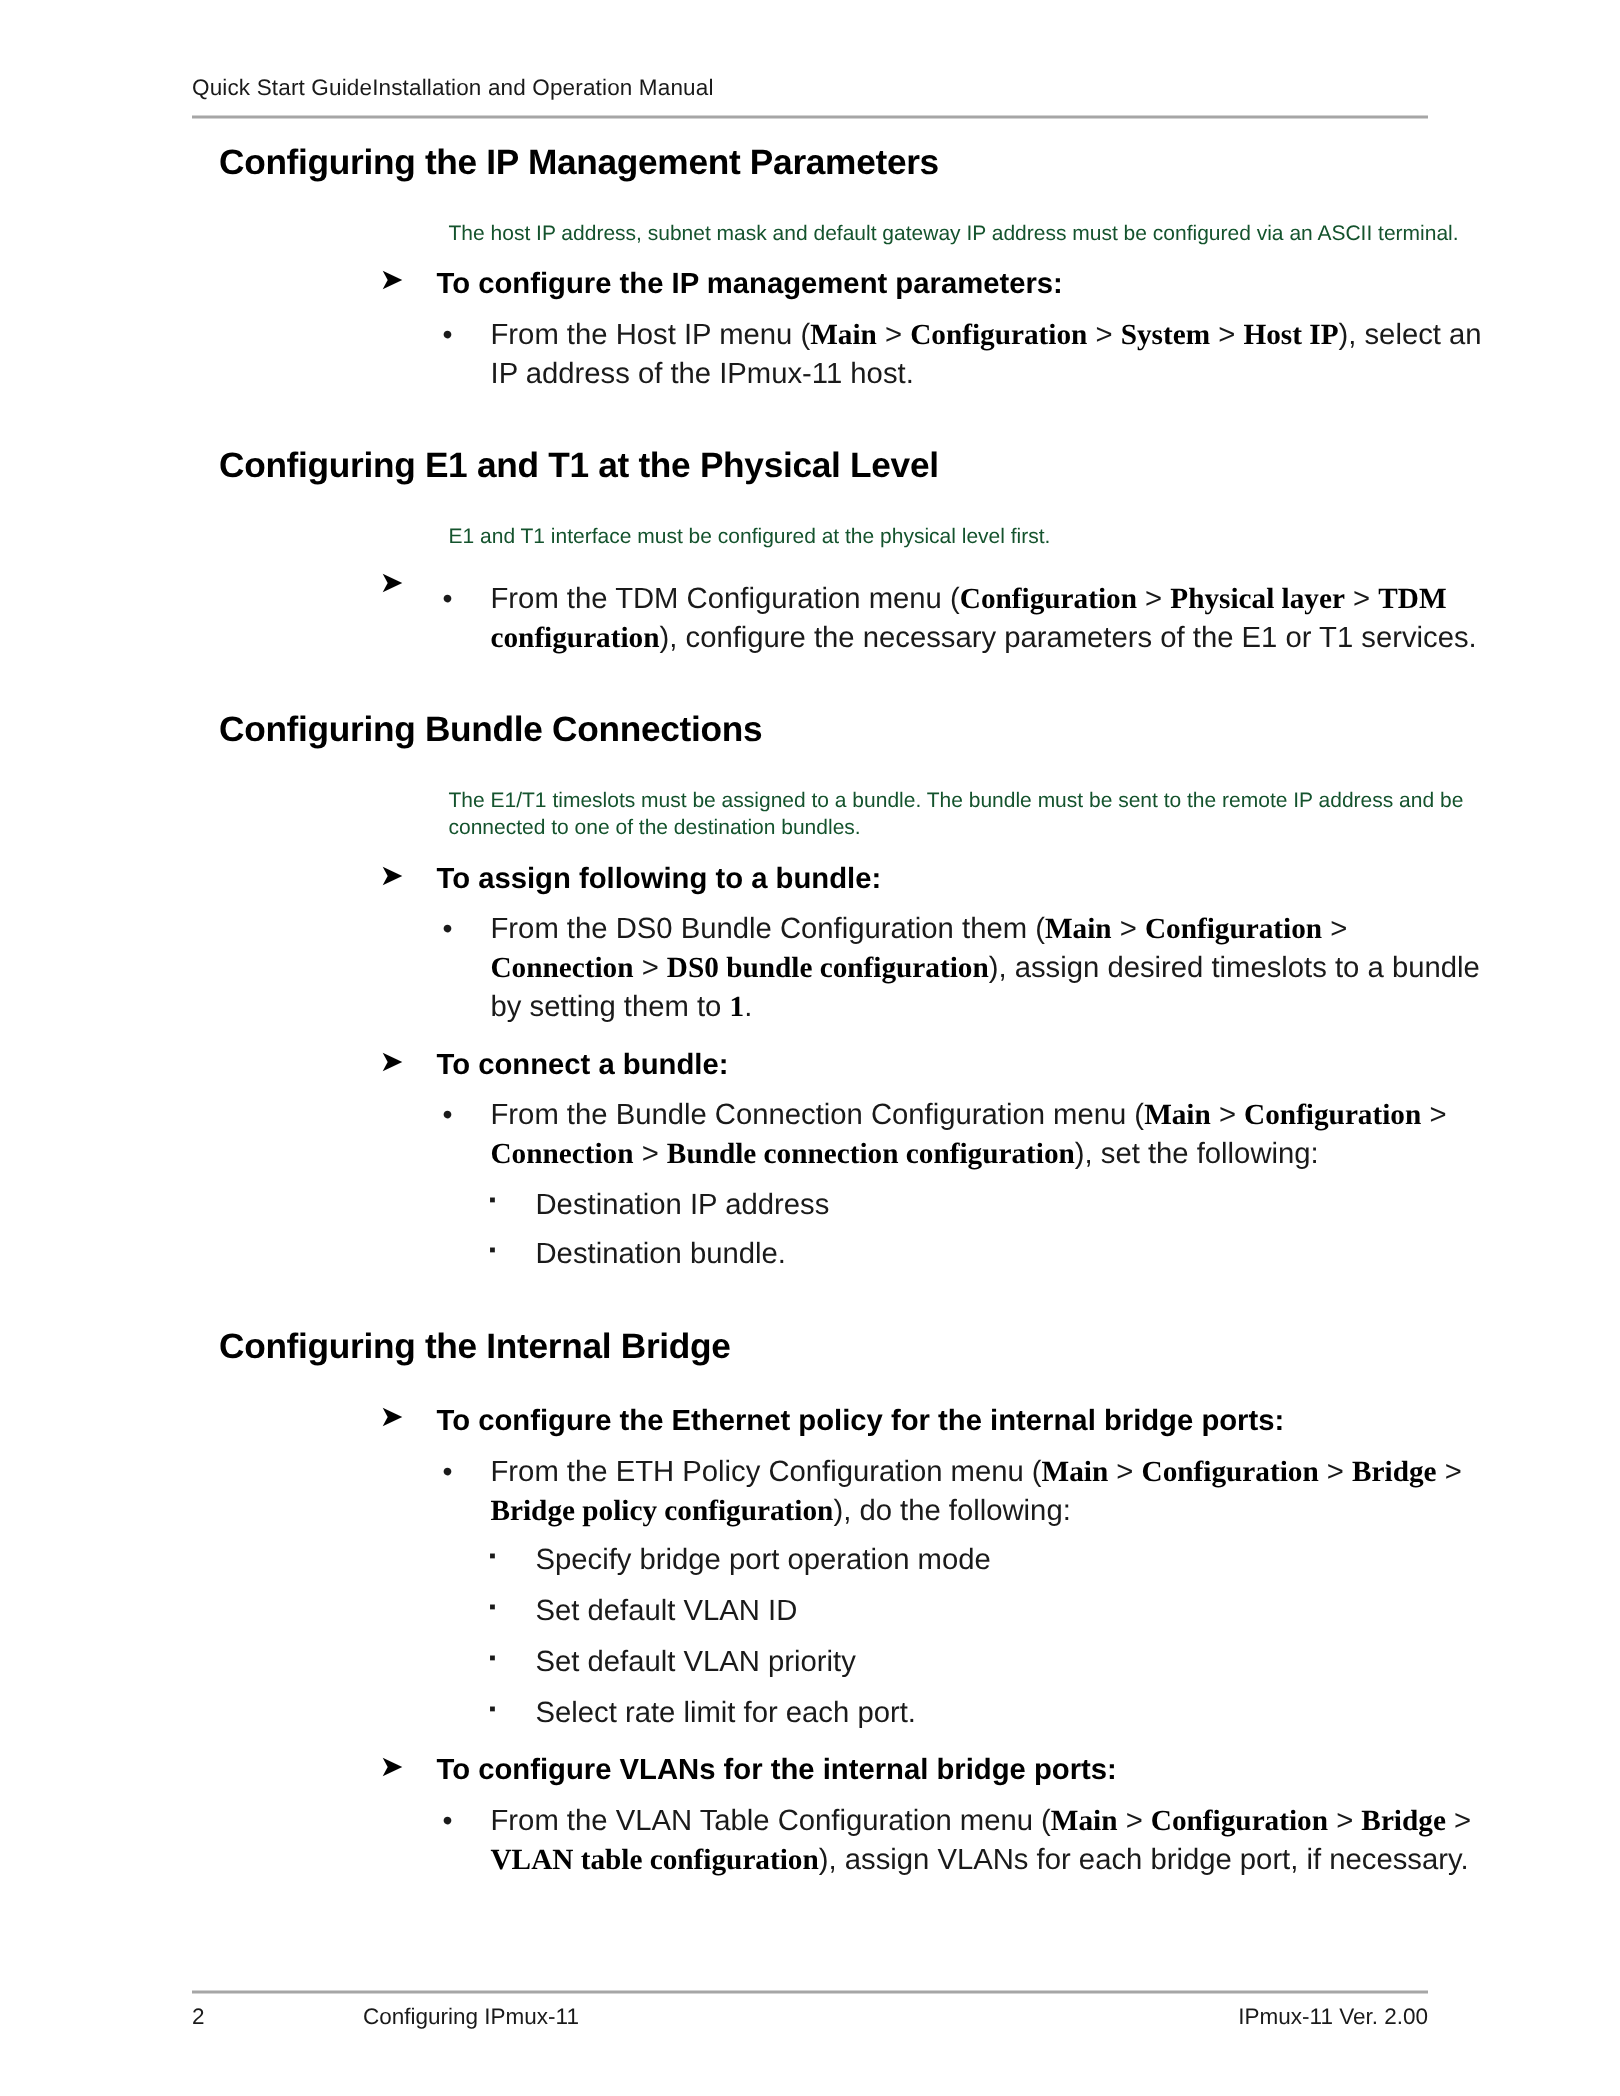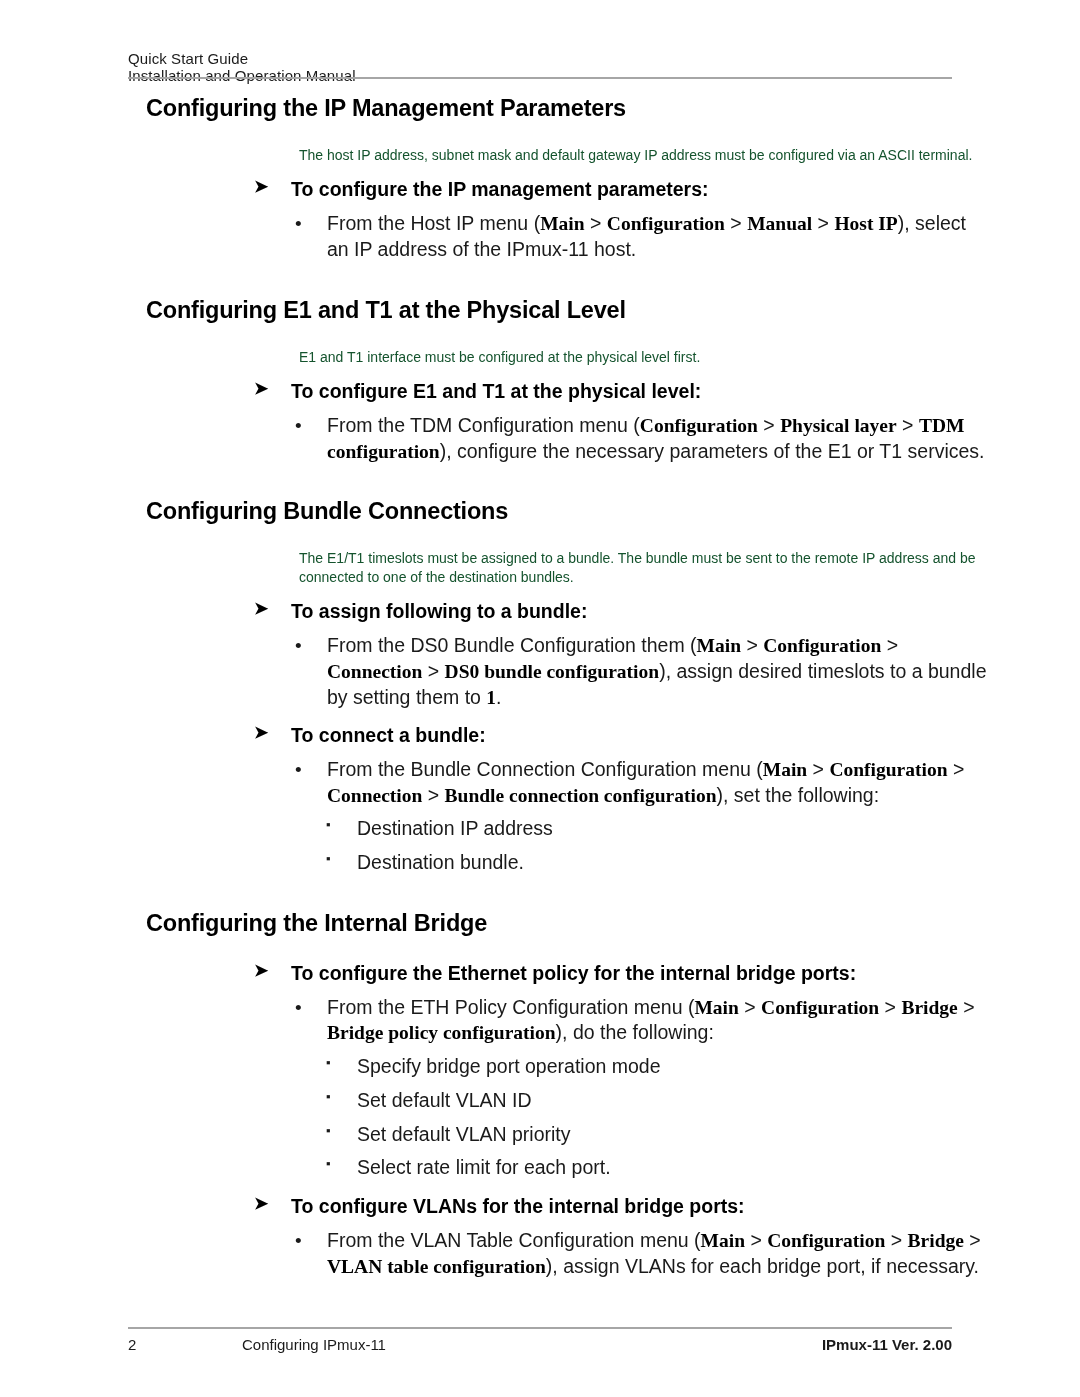--- a/index.html
+++ b/index.html
@@ -22,21 +22,20 @@
     position: absolute;
     left: 128px;
     top: 50px;
     width: 824px;
     display: flex;
     justify-content: flex-start;
     align-items: baseline;
     font-size: 15px;
     color: #1a1a1a;
     letter-spacing: 0.1px;
-    flex-direction: column;
   }
   .header-rule {
     position: absolute;
     left: 128px;
     top: 77px;
     width: 824px;
     height: 2px;
     background: #a6a6a6;
   }
 
@@ -66,21 +65,20 @@
     position: absolute;
     left: 90px;
     top: 0;
     margin-left: 24px;
   }
   .footer .pg-ver {
     position: absolute;
     right: 0;
     top: 0;
     text-align: right;
-    font-weight: bold;
   }
 
   
   .content {
     position: absolute;
     left: 16px;
     top: 95px;
     width: 1080px;
   }
 
@@ -174,27 +172,27 @@
   </div>
   <div class="header-rule"></div>
 
   <div class="content" id="content-root">
       <h2 class="sec-title">Configuring the IP Management Parameters</h2>
       <div class="sp-after-h2"></div>
       <p class="body">The host IP address, subnet mask and default gateway IP address must be configured via an ASCII terminal.</p>
       <div class="sp-sm"></div>
       <div class="arrow-item"><span class="arrow-glyph">➤</span><span>To configure the IP management parameters:</span></div>
       <div class="sp-xs"></div>
-      <div class="dot-item"><span class="dot-glyph">•</span><span><span>From the Host IP menu (</span><b>Main</b><span> &gt; </span><b>Configuration</b><span> &gt; </span><b>Manual</b><span> &gt; </span><b>Host IP</b><span>), select an IP address of the IPmux-11 host.</span></span></div>
+      <div class="dot-item"><span class="dot-glyph">•</span><span><span>From the Host IP menu (</span><b>Main</b><span> &gt; </span><b>Configuration</b><span> &gt; </span><b>System</b><span> &gt; </span><b>Host IP</b><span>), select an IP address of the IPmux-11 host.</span></span></div>
       <div class="sp-before-h2"></div>
       <h2 class="sec-title">Configuring E1 and T1 at the Physical Level</h2>
       <div class="sp-after-h2"></div>
       <p class="body">E1 and T1 interface must be configured at the physical level first.</p>
       <div class="sp-sm"></div>
-      <div class="arrow-item"><span class="arrow-glyph">➤</span><span>To configure E1 and T1 at the physical level:</span></div>
+      <div class="arrow-item"><span class="arrow-glyph">➤</span></div>
       <div class="sp-xs"></div>
       <div class="dot-item"><span class="dot-glyph">•</span><span><span>From the TDM Configuration menu (</span><b>Configuration</b><span> &gt; </span><b>Physical layer</b><span> &gt; </span><b>TDM configuration</b><span>), configure the necessary parameters of the E1 or T1 services.</span></span></div>
       <div class="sp-before-h2"></div>
       <h2 class="sec-title">Configuring Bundle Connections</h2>
       <div class="sp-after-h2"></div>
       <p class="body">The E1/T1 timeslots must be assigned to a bundle. The bundle must be sent to the remote IP address and be connected to one of the destination bundles.</p>
       <div class="sp-sm"></div>
       <div class="arrow-item"><span class="arrow-glyph">➤</span><span>To assign following to a bundle:</span></div>
       <div class="sp-xs"></div>
       <div class="dot-item"><span class="dot-glyph">•</span><span><span>From the DS0 Bundle Configuration them (</span><b>Main</b><span> &gt; </span><b>Configuration</b><span> &gt; </span><b>Connection</b><span> &gt; </span><b>DS0 bundle configuration</b><span>), assign desired timeslots to a bundle by setting them to </span><b>1</b><span>.</span></span></div>

